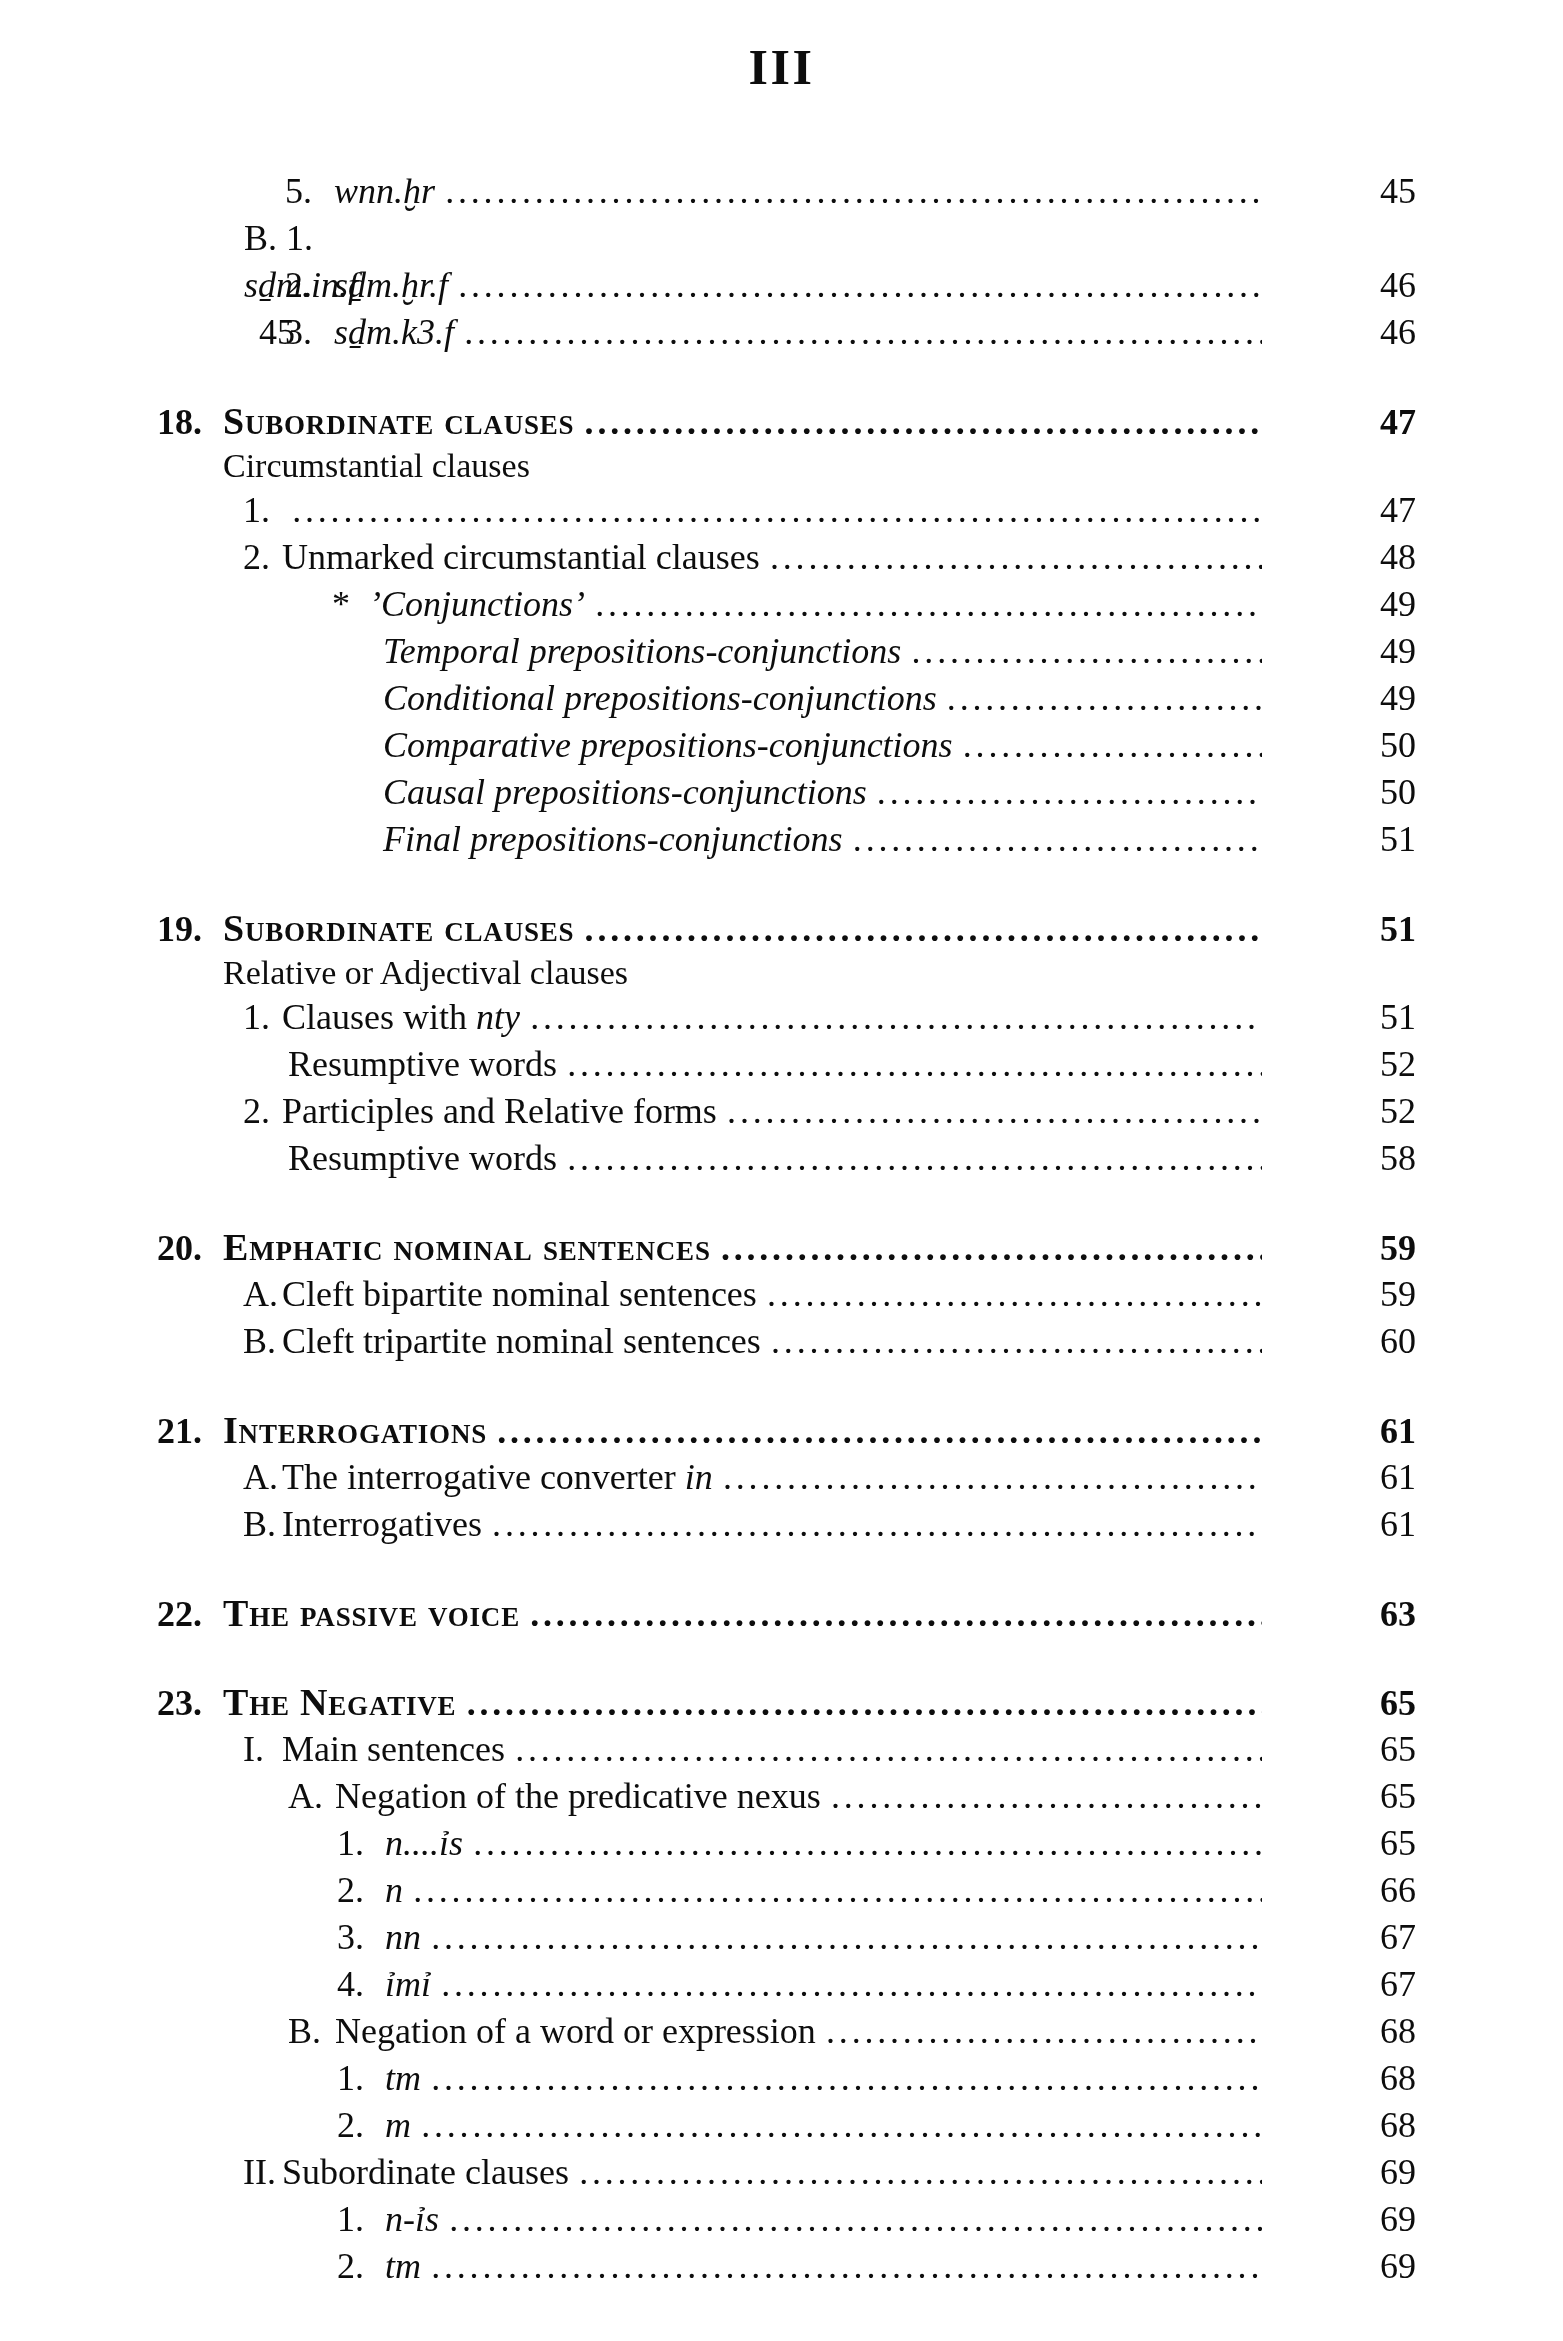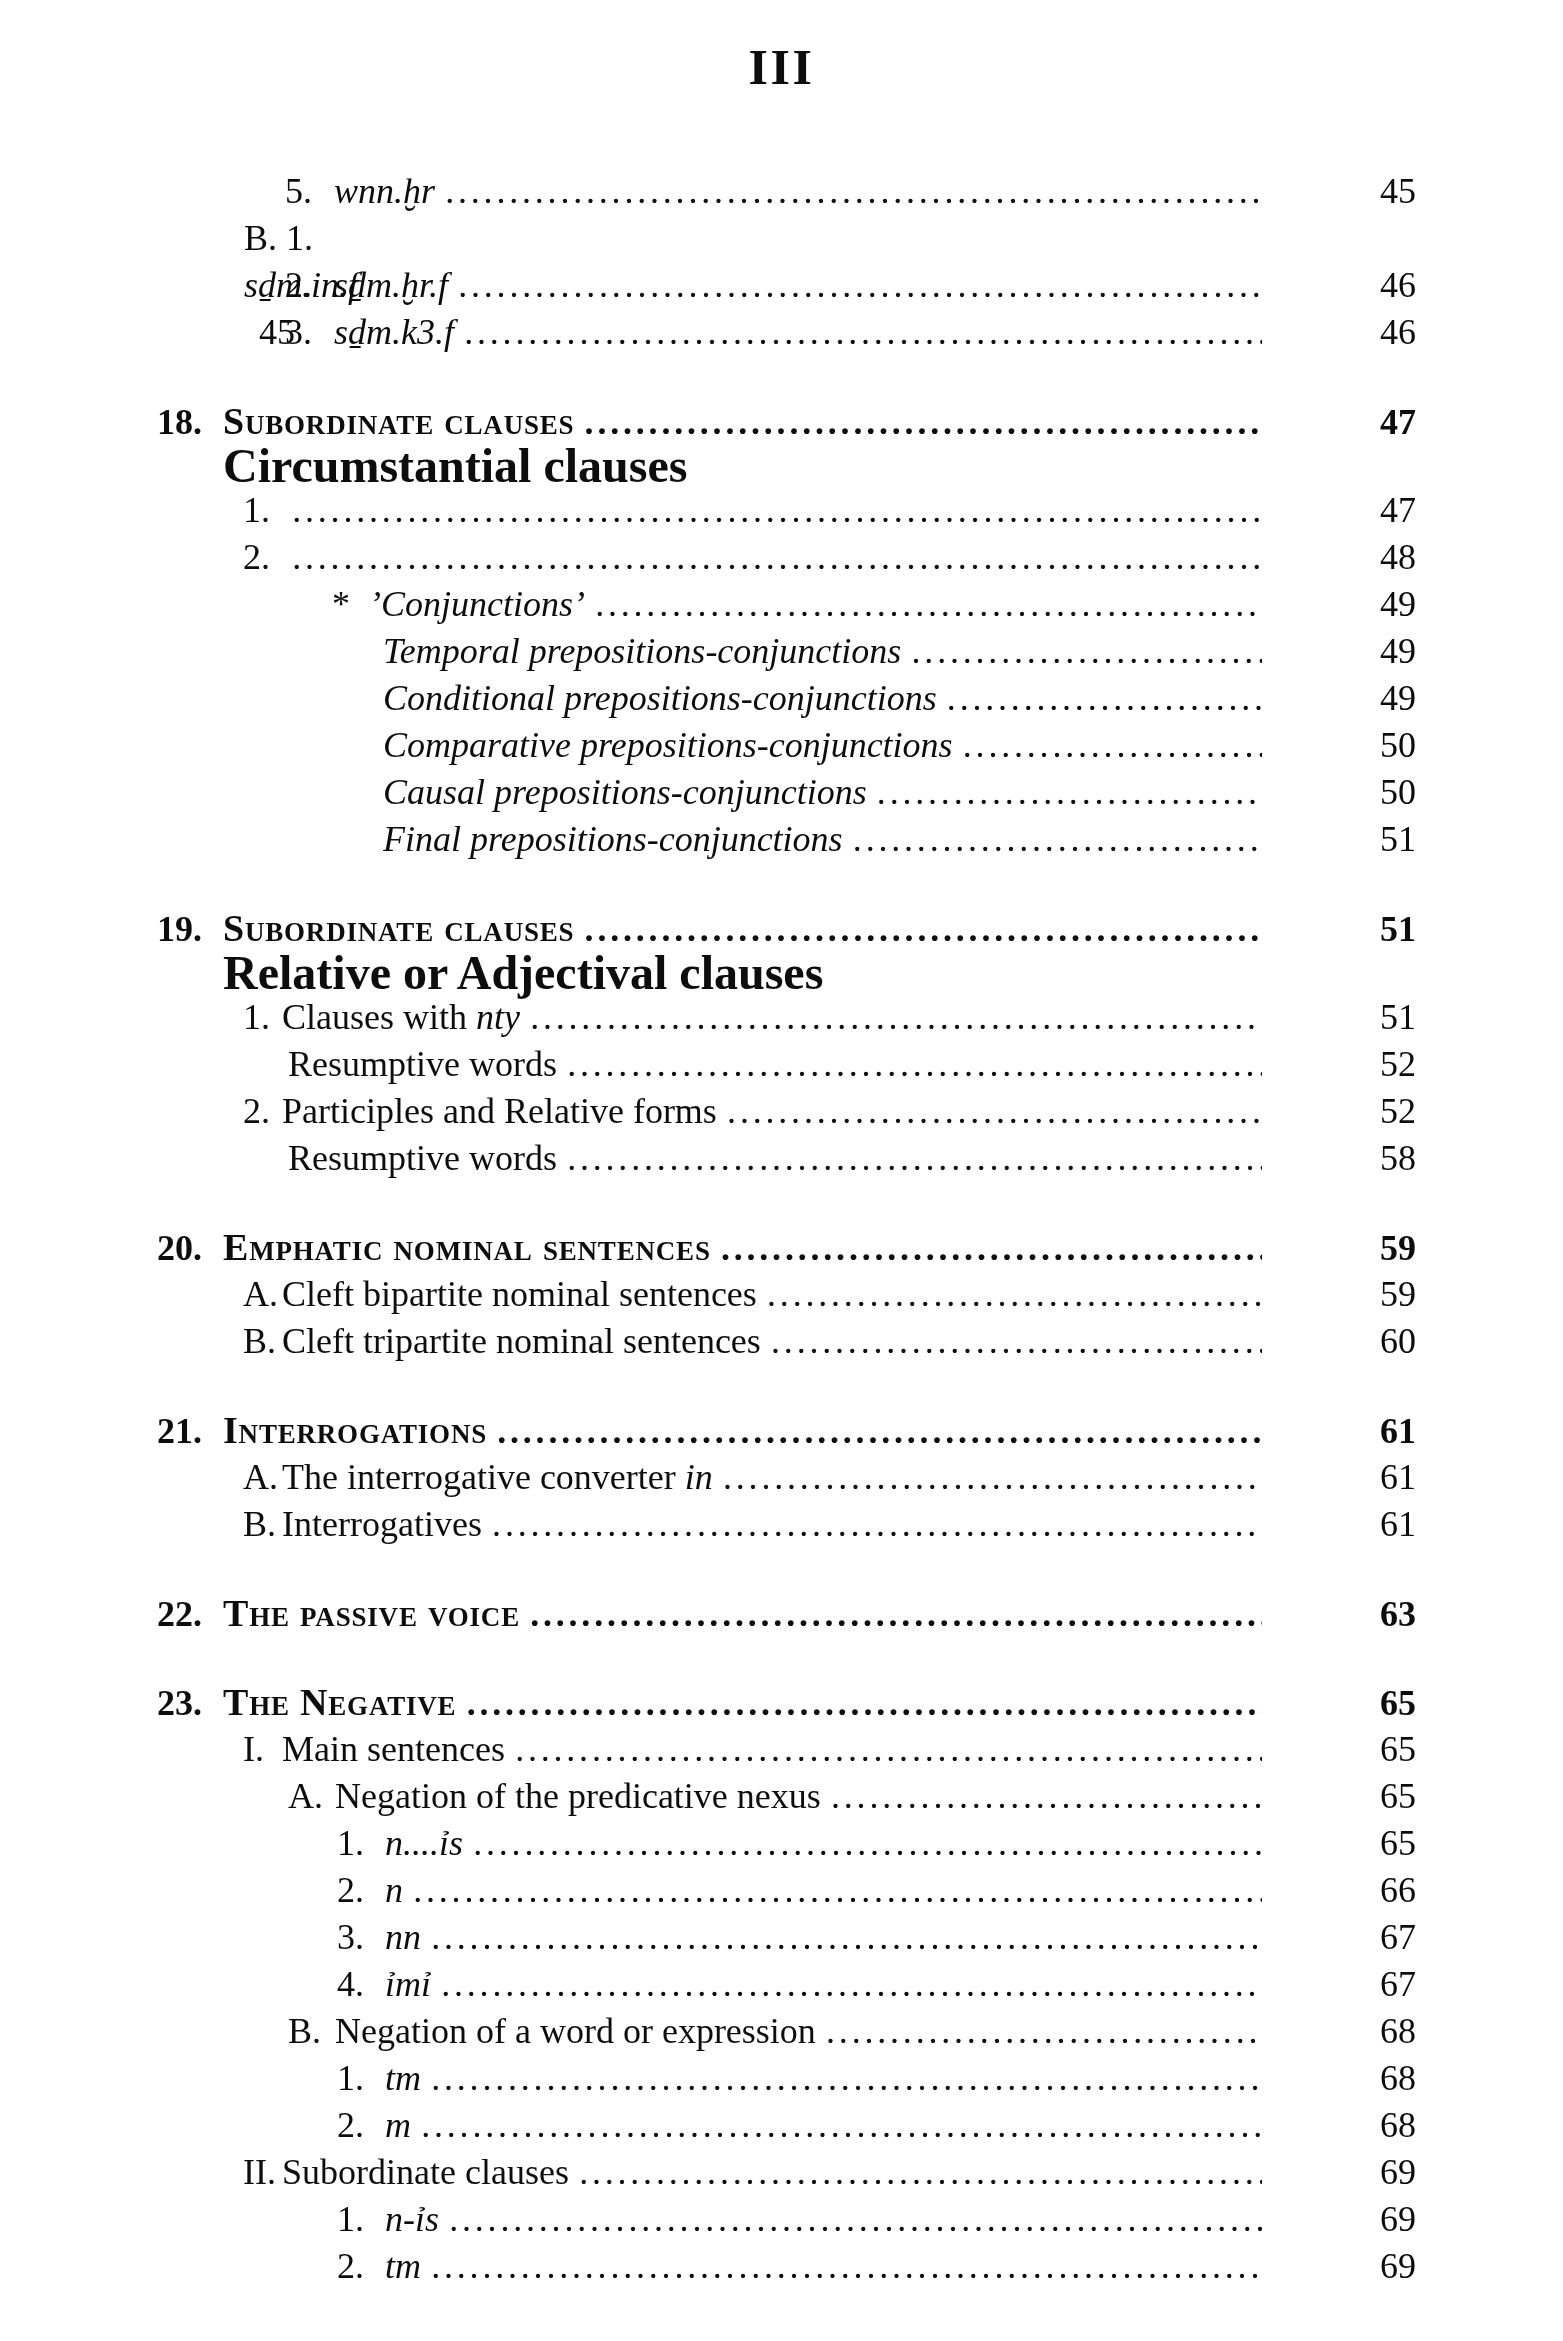--- a/index.html
+++ b/index.html
@@ -24,21 +24,21 @@
     display:flex;
     align-items:baseline;
     height:47px;
     line-height:47px;
     font-size:36px;
     white-space:nowrap;
   }
   .row.gap { margin-top:41px; }
   .row.sec { font-weight:700; height:48px; line-height:48px; }
   .row.sec .txt { font-variant:small-caps; letter-spacing:0.8px; font-size:38px; }
-  .row.sub { font-weight:700; height:42px; line-height:42px; font-size:48px; }
+  .row.sub { font-weight:400; height:42px; line-height:42px; font-size:34px; }
   .num { flex:none; }
   .txt { flex:none; }
   .txt .it { font-style:italic; }
   .dots {
     flex:1 1 0;
     overflow:hidden;
     white-space:nowrap;
     letter-spacing:3.8px;
     padding-left:10.2px;
     margin-right:103px;
@@ -103,20 +103,21 @@
       <div class="row sub">
         <span class="txt">Circumstantial clauses</span>
       </div>
       <div class="row l1">
         <span class="num">1.</span>
         <span class="dots">................................................................................................................................................................</span>
         <span class="pg">47</span>
       </div>
       <div class="row l1">
         <span class="num">2.</span>
+        <span class="txt">Unmarked circumstantial clauses</span>
         <span class="dots">................................................................................................................................................................</span>
         <span class="pg">48</span>
       </div>
       <div class="row star">
         <span class="num">*</span>
         <span class="txt"><span class="it">’Conjunctions’</span></span>
         <span class="dots">................................................................................................................................................................</span>
         <span class="pg">49</span>
       </div>
       <div class="row l4">

